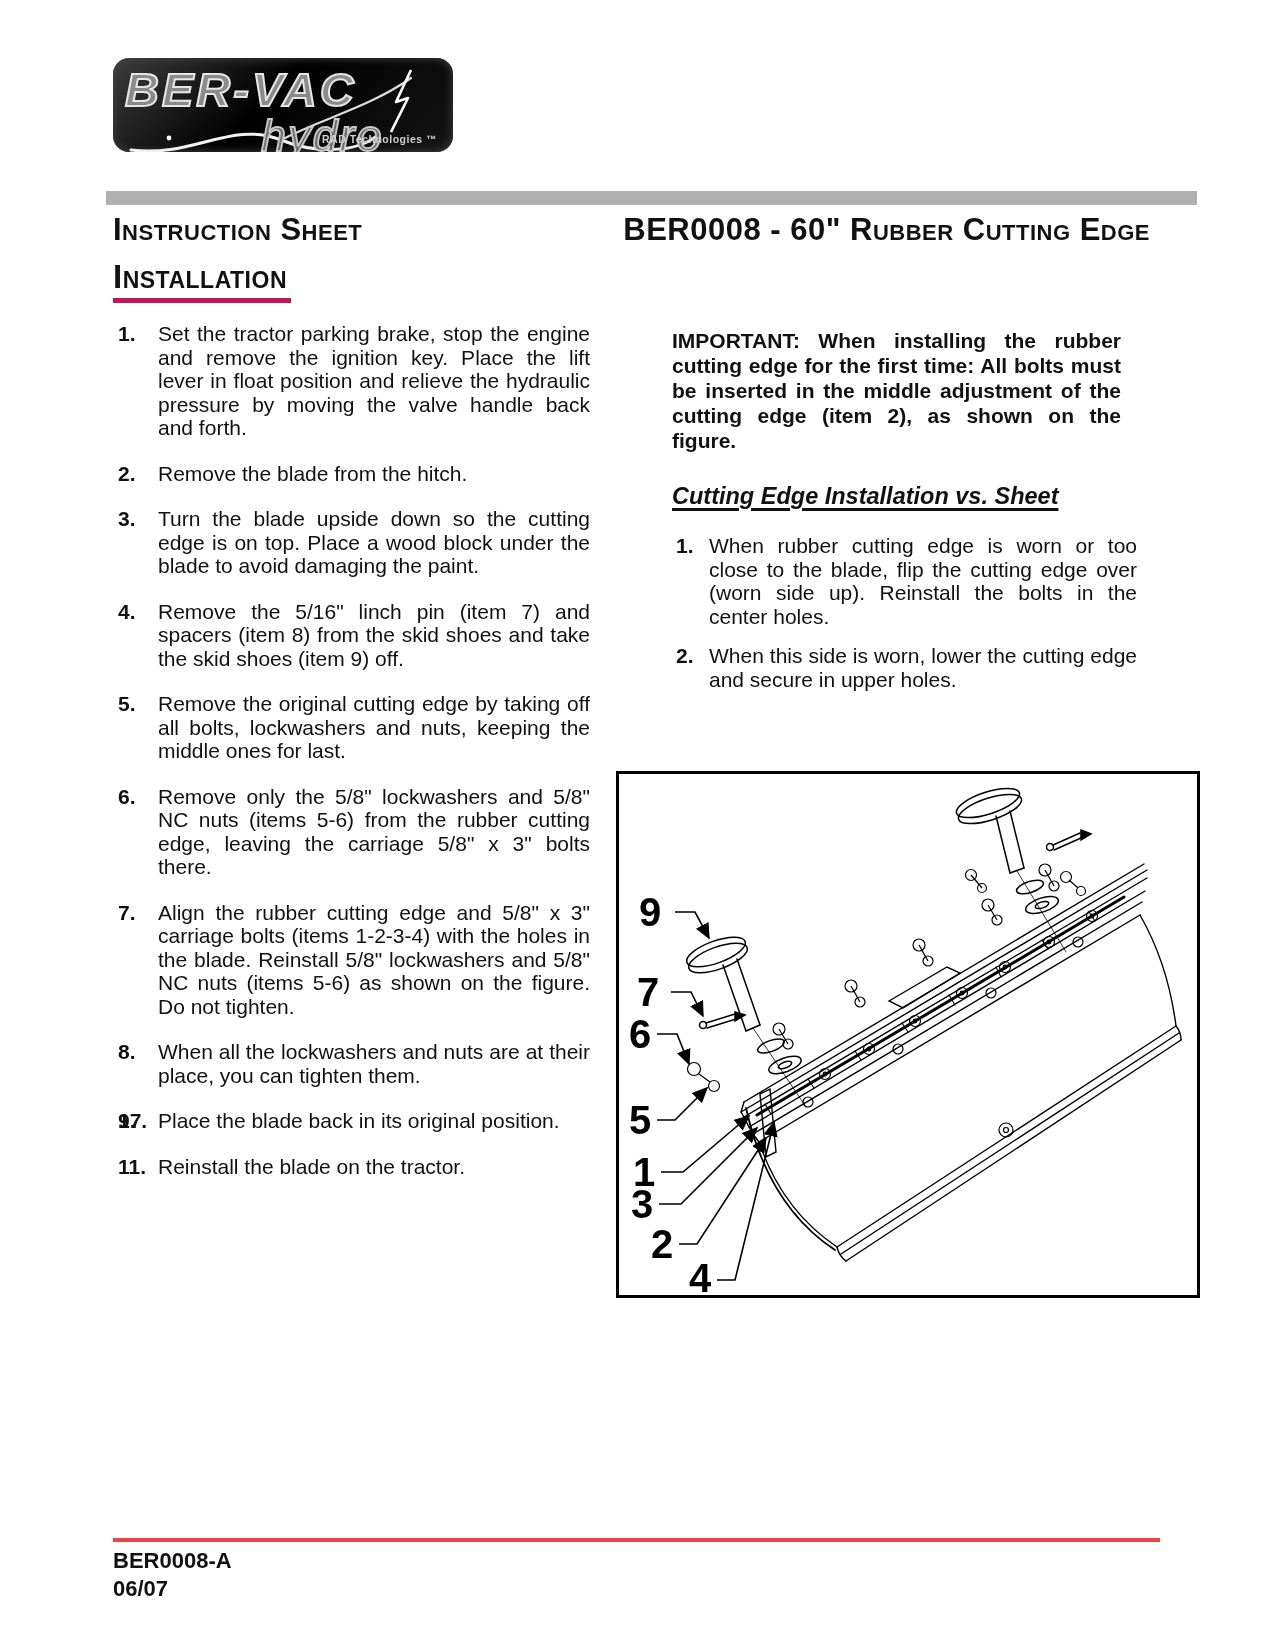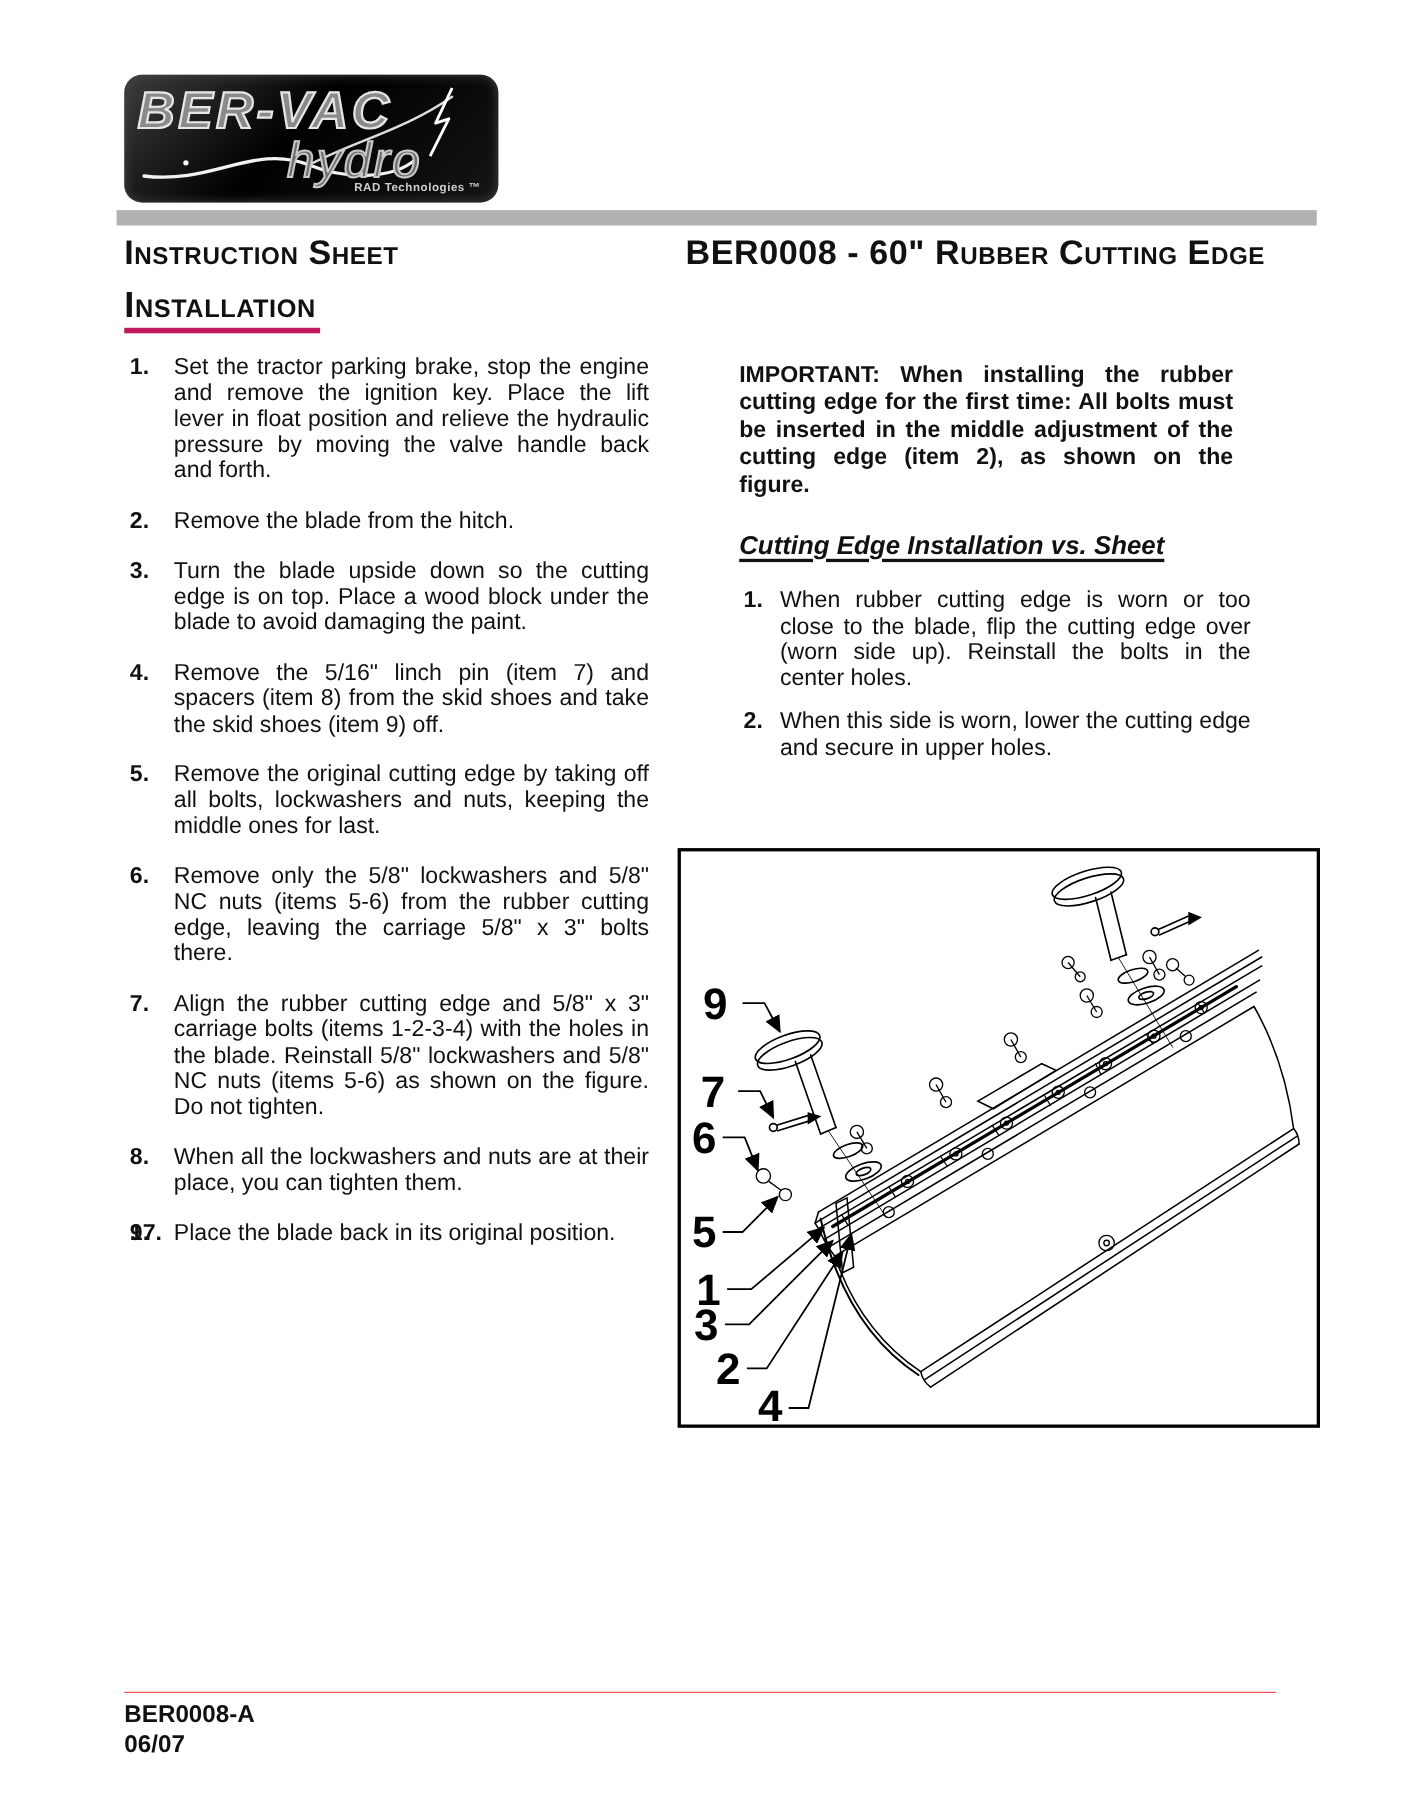--- a/index.html
+++ b/index.html
@@ -1,20 +1,20 @@
 <!DOCTYPE html>
 <html><head>
 <meta charset="utf-8">
 <style>
   html,body{margin:0;padding:0;background:#fff;}
   body{font-family:"Liberation Sans", sans-serif; color:#111;}
   .page{position:relative;width:1275px;height:1650px;background:#fff;overflow:hidden;}
 
   
-  .logo{position:absolute;left:113px;top:68px;width:340px;height:116px;border-radius:16px;
+  .logo{position:absolute;left:113px;top:58px;width:340px;height:94px;border-radius:16px;
         background:linear-gradient(135deg,#3d3d3d 0%,#000 45%,#151515 100%);
         box-shadow:inset 0 0 10px #444;overflow:hidden;text-align:right;}
   .logo-brand{position:absolute;left:12px;top:4px;font-size:47px;font-style:italic;font-weight:bold;
         letter-spacing:3px;color:#8a8a8a;-webkit-text-stroke:2px #e6e6e6;white-space:nowrap;}
   .logo-sub{position:absolute;left:148px;top:52px;font-size:45px;font-style:italic;font-weight:normal;
         letter-spacing:2px;color:#6f6f6f;-webkit-text-stroke:1.8px #c9c9c9;white-space:nowrap;}
   .logo-tagline{position:absolute;right:16px;bottom:7px;font-size:10.5px;font-weight:bold;color:#cfcfcf;letter-spacing:0.5px;margin-top:44px;}
   .logo-swoosh{position:absolute;left:0;top:0;}
 
   
@@ -44,21 +44,21 @@
   .important{margin:6px 16px 0 0;font-size:21px;line-height:25px;font-weight:bold;text-align:justify;}
   .wear-title{margin:30px 0 24px 0;font-size:23.5px;font-weight:bold;font-style:italic;
         text-decoration:underline;text-decoration-thickness:2.5px;text-underline-offset:4px;}
 
   
   .figure-box{position:absolute;left:616px;top:771px;width:578px;height:521px;border:3px solid #000;background:#fff;}
   .figure-box svg{display:block;}
   .callout{font-size:40px;font-weight:bold;fill:#000;font-family:"Liberation Sans", sans-serif;}
 
   
-  .footer{position:absolute;left:113px;top:1538px;width:1047px;border-top:1px solid #ef4444;padding-top:5px;}
+  .footer{position:absolute;left:113px;top:1538px;width:1047px;border-top:4px solid #ef4444;padding-top:5px;}
   .footer div{font-size:22px;font-weight:bold;line-height:28px;}
 </style>
 </head>
 <body>
 
 <div class="page">
 
   <div class="logo">
     <svg class="logo-swoosh" width="340" height="116" viewBox="0 0 340 116">
       <path d="M18,92 C80,100 118,62 168,82 C200,95 244,96 266,76" stroke="#f2f2f2" stroke-width="3" fill="none" stroke-linecap="round"></path>
@@ -83,20 +83,21 @@
       <li><span class="num">1.</span><span>Set the tractor parking brake, stop the engine and remove the ignition key. Place the lift lever in float position and relieve the hydraulic pressure by moving the valve handle back and forth.</span></li>
       <li><span class="num">2.</span><span>Remove the blade from the hitch.</span></li>
       <li><span class="num">3.</span><span>Turn the blade upside down so the cutting edge is on top. Place a wood block under the blade to avoid damaging the paint.</span></li>
       <li><span class="num">4.</span><span>Remove the 5/16" linch pin (item 7) and spacers (item 8) from the skid shoes and take the skid shoes (item 9) off.</span></li>
       <li><span class="num">5.</span><span>Remove the original cutting edge by taking off all bolts, lockwashers and nuts, keeping the middle ones for last.</span></li>
       <li><span class="num">6.</span><span>Remove only the 5/8" lockwashers and 5/8" NC nuts (items 5-6) from the rubber cutting edge, leaving the carriage 5/8" x 3" bolts there.</span></li>
       <li><span class="num">7.</span><span>Align the rubber cutting edge and 5/8" x 3" carriage bolts (items 1-2-3-4) with the holes in the blade. Reinstall 5/8" lockwashers and 5/8" NC nuts (items 5-6) as shown on the figure. Do not tighten.</span></li>
       <li><span class="num">8.</span><span>When all the lockwashers and nuts are at their place, you can tighten them.</span></li>
       <li><span class="num">9.</span></li>
       <li><span class="num">17.</span><span>Place the blade back in its original position.</span></li>
+      <li><span class="num">11.</span><span>Reinstall the blade on the tractor.</span></li>
     </ol>
   </div>
 
   <div class="right-col">
     <p class="important">IMPORTANT: When installing the rubber cutting edge for the first time: All bolts must be inserted in the middle adjustment of the cutting edge (item 2), as shown on the figure.</p>
     <div class="wear-title">Cutting Edge Installation vs. Sheet</div>
     <ol class="steps right-steps">
       <li><span class="num">1.</span><span>When rubber cutting edge is worn or too close to the blade, flip the cutting edge over (worn side up). Reinstall the bolts in the center holes.</span></li>
       <li><span class="num">2.</span><span>When this side is worn, lower the cutting edge and secure in upper holes.</span></li>
     </ol>

